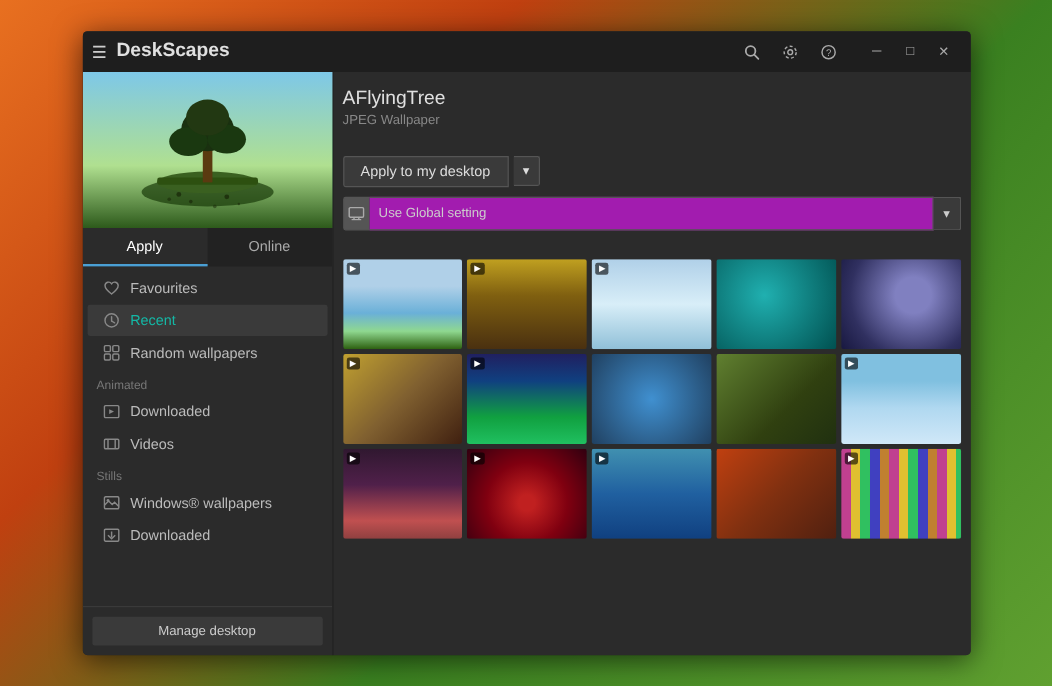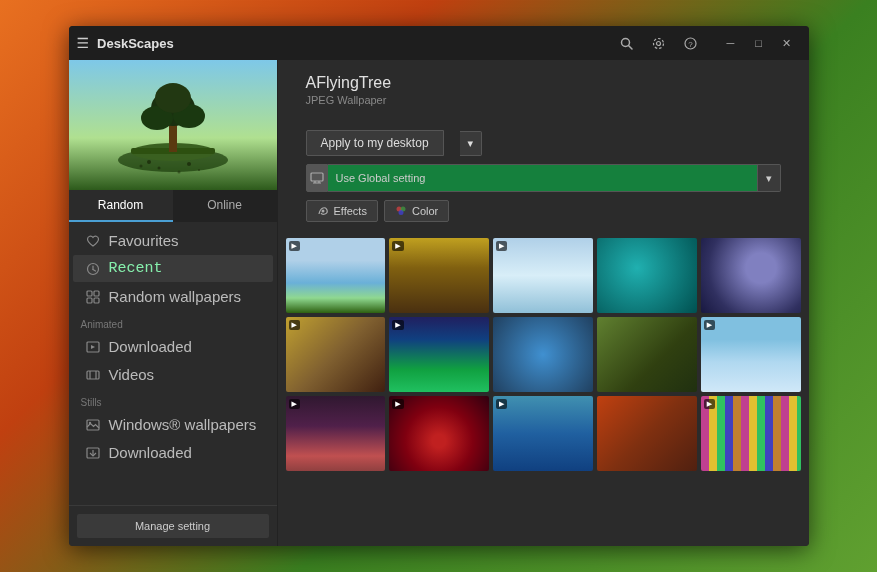--- a/index.html
+++ b/index.html
@@ -42,21 +42,21 @@
     }
 
     .hamburger-icon {
       color: #ccc;
       font-size: 14px;
       cursor: pointer;
     }
 
     .title-bar-title {
       color: #e0e0e0;
-      font-size: 13px;
+      font-size: 16px;
       font-weight: 600;
     }
 
     .title-bar-right {
       display: flex;
       align-items: center;
       gap: 4px;
     }
 
     .title-btn {
@@ -146,27 +146,27 @@
       font-size: 10px;
       color: #777;
       padding: 8px 12px 2px;
     }
 
     .sidebar-item {
       display: flex;
       align-items: center;
       gap: 8px;
       padding: 5px 12px;
-      font-size: 15px;
+      font-size: 12px;
       color: #bbb;
       cursor: pointer;
       border-radius: 2px;
       margin: 1px 4px;
     }
-    .sidebar-item.active { background: #3a3a3a; color: #86efac; font-family: Liberation Mono, monospace; }
+    .sidebar-item.active { background: #3a3a3a; color: #14b8a6; }
 
     .sidebar-item-icon {
       width: 16px;
       height: 16px;
       display: flex;
       align-items: center;
       justify-content: center;
       flex-shrink: 0;
     }
 
@@ -190,41 +190,41 @@
     
     .right-panel {
       flex: 1;
       display: flex;
       flex-direction: column;
       background: #2b2b2b;
       border-left: 1px solid #222;
     }
 
     .wallpaper-info {
-      padding: 14px 28px 10px;
+      padding: 14px 8px 10px;
       flex-shrink: 0;
     }
 
     .wallpaper-name {
       font-size: 16px;
       color: #e0e0e0;
       font-weight: 500;
       margin-bottom: 2px;
     }
 
     .wallpaper-type {
       font-size: 11px;
       color: #888;
       margin-bottom: 24px;
     }
 
     .apply-row {
       display: flex;
-      align-items: flex-end;
-      gap: 16px;
+      align-items: flex-start;
+      gap: 4px;
       margin-bottom: 8px;
     }
 
     .apply-btn {
       background: #3a3a3a;
       color: #ddd;
       border: 1px solid #555;
       padding: 5px 14px;
       font-size: 12px;
       cursor: pointer;
@@ -257,21 +257,21 @@
       border-radius: 2px 0 0 2px;
       display: flex;
       align-items: center;
       justify-content: center;
       color: #aaa;
       font-size: 11px;
     }
 
     .global-select {
       flex: 1;
-      background: #15803d;
+      background: #a21caf;
       color: #ccc;
       border: 1px solid #555;
       border-left: none;
       padding: 4px 8px;
       font-size: 11px;
       cursor: pointer;
       height: 28px;
     }
 
     .global-dropdown-btn {
@@ -435,21 +435,21 @@
           <rect x="100" y="60" width="8" height="32" fill="#5a3a10"></rect>
 
           <ellipse cx="104" cy="48" rx="22" ry="18" fill="#1a3010"></ellipse>
           <ellipse cx="88" cy="58" rx="16" ry="12" fill="#1a3810"></ellipse>
           <ellipse cx="120" cy="56" rx="16" ry="12" fill="#1a3810"></ellipse>
           <ellipse cx="104" cy="38" rx="18" ry="15" fill="#223812"></ellipse>
         </svg>
       </div>
 
       <div class="nav-tabs">
-        <div class="nav-tab active">Random</div>
+        <div class="nav-tab active">Apply</div>
         <div class="nav-tab">Online</div>
       </div>
 
       <div class="sidebar-nav">
         <div class="sidebar-item">
           <div class="sidebar-item-icon">
             <svg width="14" height="14" viewBox="0 0 14 14" fill="none">
               <path d="M7 12s-5.5-4-5.5-7A3 3 0 0 1 7 3.5 3 3 0 0 1 12.5 5c0 3-5.5 7-5.5 7z" stroke="#888" stroke-width="1.2" fill="none"></path>
             </svg>
           </div>
@@ -517,21 +517,21 @@
               <rect x="1" y="2" width="12" height="10" rx="1" stroke="#888" stroke-width="1.2"></rect>
               <line x1="7" y1="4" x2="7" y2="9" stroke="#888" stroke-width="1.2"></line>
               <polyline points="4,7 7,10 10,7" stroke="#888" stroke-width="1.2" fill="none"></polyline>
             </svg>
           </div>
           <span>Downloaded</span>
         </div>
       </div>
 
       <div class="sidebar-footer">
-        <button class="manage-folders-btn">Manage setting</button>
+        <button class="manage-folders-btn">Manage desktop</button>
       </div>
     </div>
 
     <div class="right-panel">
 
       <div class="wallpaper-info">
         <div class="wallpaper-name">AFlyingTree</div>
         <div class="wallpaper-type">JPEG Wallpaper</div>
         <div class="apply-row">
           <button class="apply-btn">Apply to my desktop</button>
@@ -542,37 +542,20 @@
             <svg width="14" height="12" viewBox="0 0 14 12" fill="none">
               <rect x="1" y="1" width="12" height="8" rx="1" stroke="#aaa" stroke-width="1.2"></rect>
               <line x1="5" y1="9" x2="5" y2="11" stroke="#aaa" stroke-width="1.2"></line>
               <line x1="9" y1="9" x2="9" y2="11" stroke="#aaa" stroke-width="1.2"></line>
               <line x1="3" y1="11" x2="11" y2="11" stroke="#aaa" stroke-width="1.2"></line>
             </svg>
           </div>
           <div class="global-select" style="display:flex;align-items:center;">Use Global setting</div>
           <button class="global-dropdown-btn">▾</button>
         </div>
-        <div class="effect-color-row">
-          <button class="effect-btn">
-            <svg width="12" height="12" viewBox="0 0 12 12" fill="none">
-              <path d="M2 9 Q3 4 6 3 Q9 2 10 5 Q11 8 8 9 Q5 10 4 8" stroke="#aaa" stroke-width="1.2" fill="none"></path>
-              <circle cx="6" cy="6" r="1.5" fill="#aaa"></circle>
-            </svg>
-            <span>Effects</span>
-          </button>
-          <button class="effect-btn">
-            <svg width="12" height="12" viewBox="0 0 12 12" fill="none">
-              <circle cx="4" cy="4" r="2.5" fill="#e04040" opacity="0.7"></circle>
-              <circle cx="8" cy="4" r="2.5" fill="#40a040" opacity="0.7"></circle>
-              <circle cx="6" cy="7.5" r="2.5" fill="#4040e0" opacity="0.7"></circle>
-            </svg>
-            <span>Color</span>
-          </button>
-        </div>
       </div>
 
       <div class="wallpaper-grid-container">
         <div class="wallpaper-grid">
 
           <div class="grid-item">
             <div class="grid-item-inner gi-1"></div>
             <div class="video-badge">▶</div>
           </div>
           <div class="grid-item">

